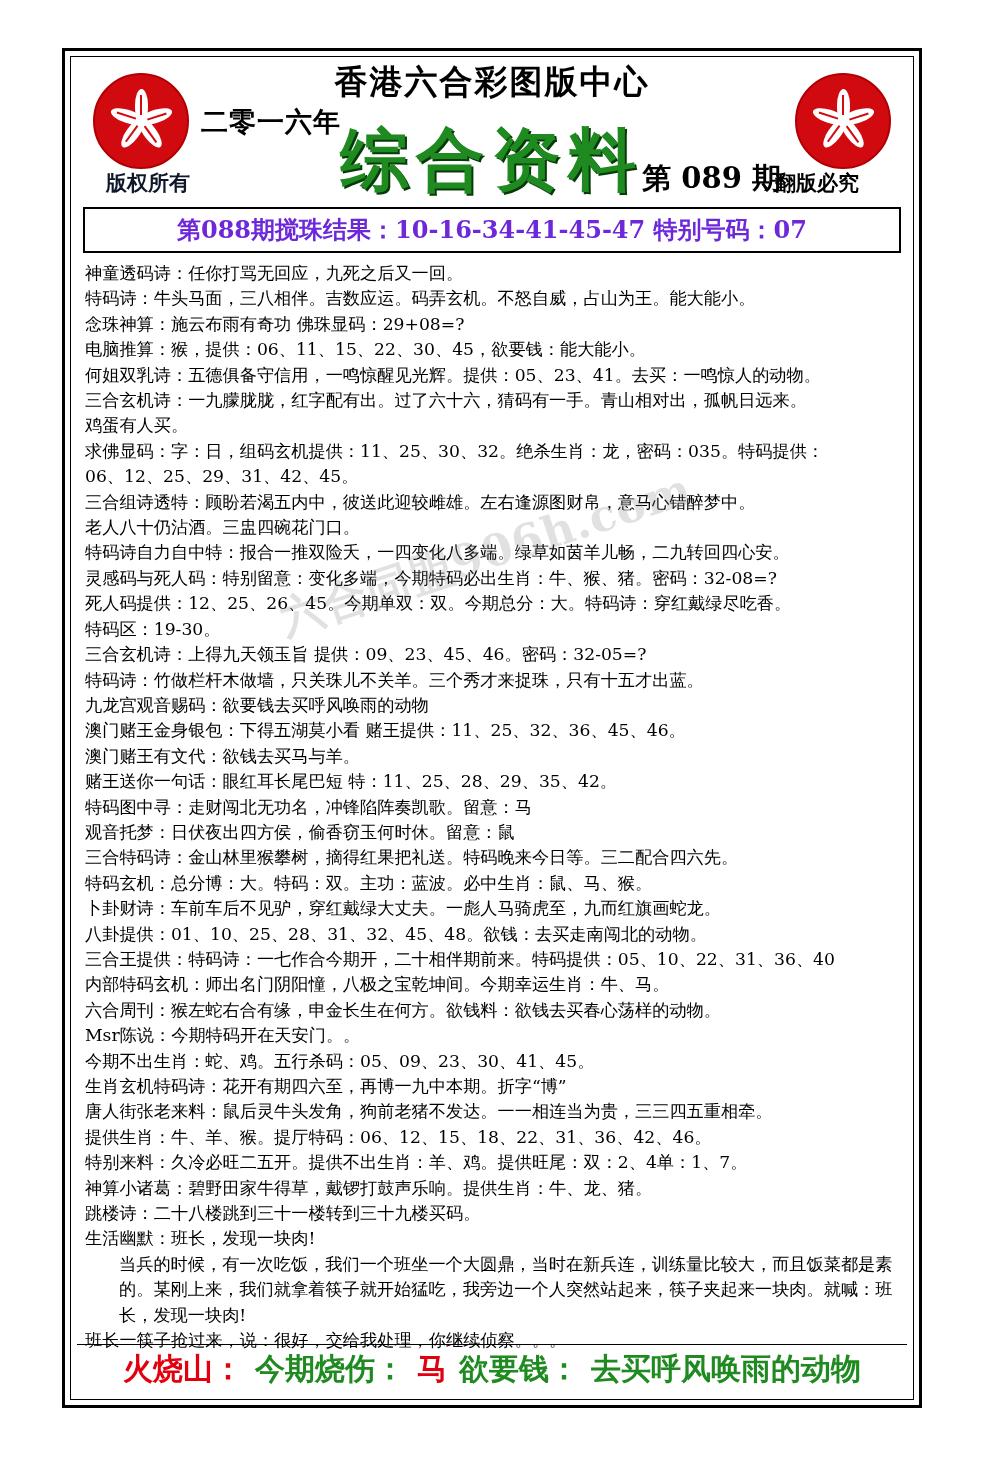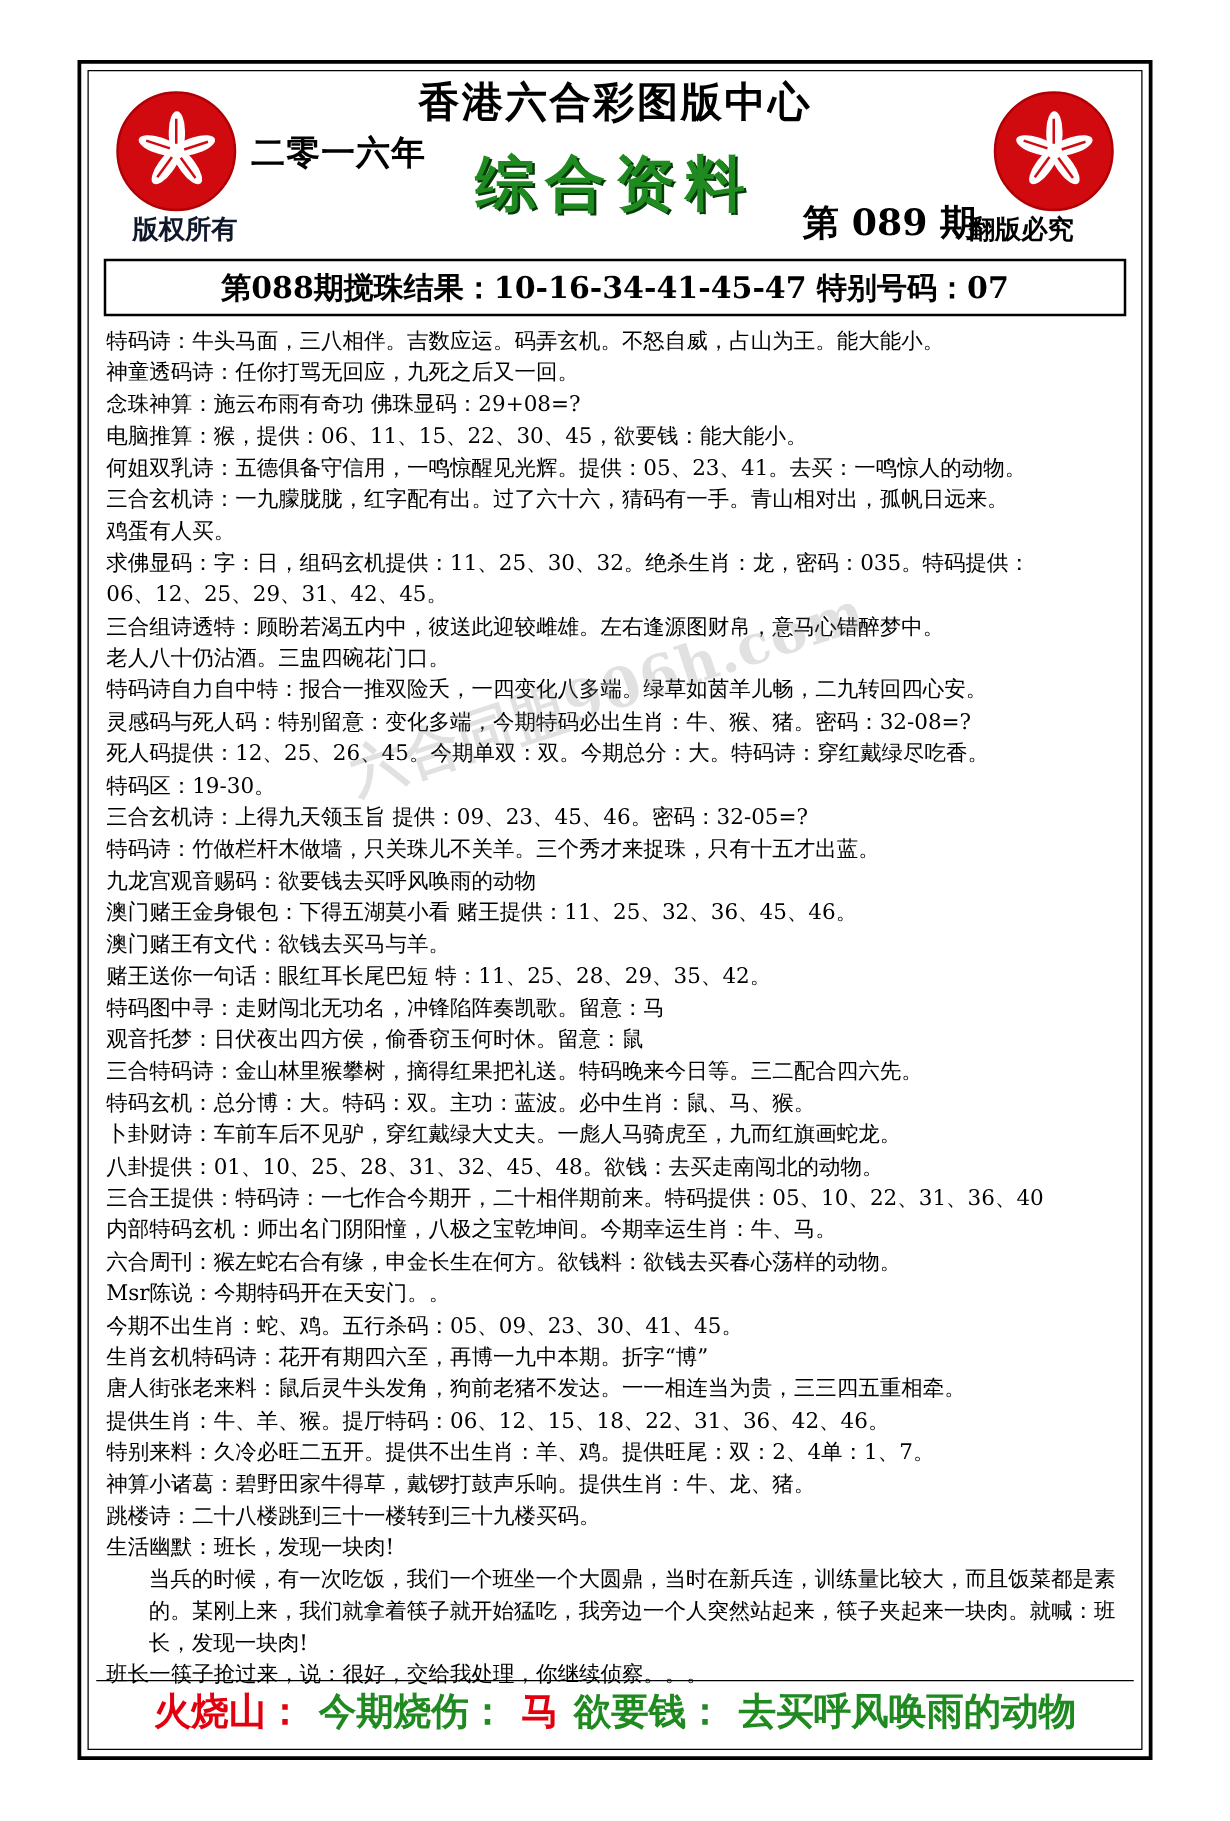--- a/index.html
+++ b/index.html
@@ -115,21 +115,21 @@
     font-weight: bold;
     color: #000000;
     letter-spacing: 1px;
   }
   .big-title {
     position: absolute;
     left: 0; right: 0;
     top: 58px;
     text-align: center;
     font-family: "DejaVu Serif", "Liberation Serif", serif;
-    font-size: 48px;
+    font-size: 68px;
     font-weight: bold;
     color: #1f8a20;
     letter-spacing: 8px;
     text-shadow: 2px 2px 0 #063a08;
   }
   .issue {
     position: absolute;
     right: 132px;
     top: 102px;
     font-family: "DejaVu Serif", "Liberation Serif", serif;
@@ -167,21 +167,21 @@
     height: 42px;
     display: flex;
     align-items: center;
     justify-content: center;
     background: #ffffff;
   }
   .result-text {
     font-family: "DejaVu Serif", "Liberation Serif", serif;
     font-size: 24px;
     font-weight: bold;
-    color: #000000;
+    color: #6d28d9;
     white-space: nowrap;
   }
 
   
   .content {
     position: relative;
     padding: 4px 14px 0 14px;
   }
   .watermark {
     position: absolute;
@@ -276,22 +276,22 @@
         <div class="copyright-right">翻版必究</div>
       </div>
 
       <div class="result-bar">
         <div class="result-text">第088期搅珠结果：10-16-34-41-45-47 特别号码：07</div>
       </div>
 
       <div class="content">
         <div class="watermark">六合同盟906h.com</div>
 
+        <div class="line">神童透码诗：任你打骂无回应，九死之后又一回。</div>
         <div class="line">特码诗：牛头马面，三八相伴。吉数应运。码弄玄机。不怒自威，占山为王。能大能小。</div>
-        <div class="line">神童透码诗：任你打骂无回应，九死之后又一回。</div>
         <div class="line">念珠神算：施云布雨有奇功   佛珠显码：29+08=?</div>
         <div class="line">电脑推算：猴，提供：06、11、15、22、30、45，欲要钱：能大能小。</div>
         <div class="line">何姐双乳诗：五德俱备守信用，一鸣惊醒见光辉。提供：05、23、41。去买：一鸣惊人的动物。</div>
         <div class="line">三合玄机诗：一九朦胧胧，红字配有出。过了六十六，猜码有一手。青山相对出，孤帆日远来。</div>
         <div class="line">鸡蛋有人买。</div>
         <div class="line">求佛显码：字：日，组码玄机提供：11、25、30、32。绝杀生肖：龙，密码：035。特码提供：</div>
         <div class="line">06、12、25、29、31、42、45。</div>
         <div class="line">三合组诗透特：顾盼若渴五内中，彼送此迎较雌雄。左右逢源图财帛，意马心错醉梦中。</div>
         <div class="line">老人八十仍沾酒。三盅四碗花门口。</div>
         <div class="line">特码诗自力自中特：报合一推双险夭，一四变化八多端。绿草如茵羊儿畅，二九转回四心安。</div>

